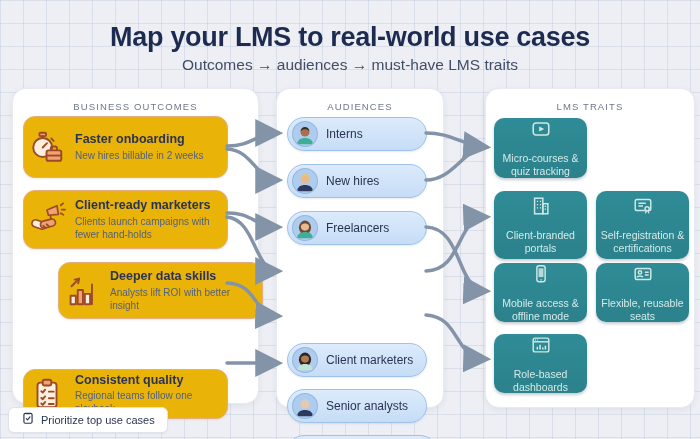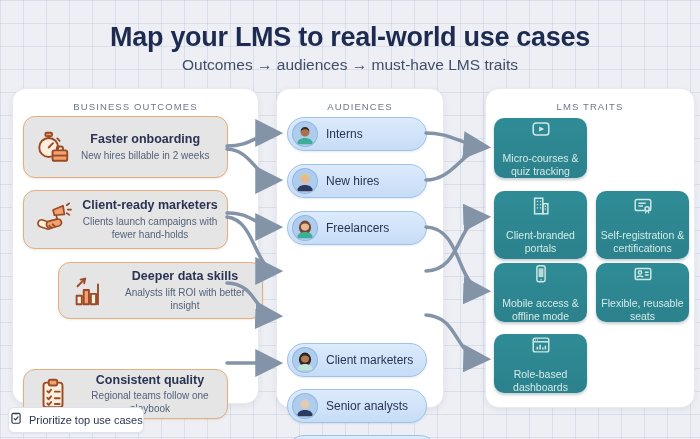--- a/index.html
+++ b/index.html
@@ -27,24 +27,23 @@
   .panel-outcomes{left:12px;width:245px;height:314px;}
   .panel-audiences{left:276px;width:166px;height:318px;}
   .panel-traits{left:485px;width:208px;height:318px;}
   .panel-header{
     position:absolute;top:12px;left:0;right:0;text-align:center;
     font-size:9.5px;letter-spacing:1.1px;color:#6d7889;font-weight:500;
   }
   
   .card{
     position:absolute;left:10px;width:205px;box-sizing:border-box;
-    background:#e5e5e5;border:1.5px solid #e5ae7e;border-radius:12px;
-    display:flex;align-items:center;gap:9px;padding:6px 8px 6px 10px;
+    background:#eab308;border:1.5px solid #e5ae7e;border-radius:12px;
+    display:flex;align-items:center;gap:9px;padding:6px 8px 6px 4px;
     box-shadow:0 1px 2px rgba(120,70,20,.10);
-    text-align:center;
   }
   .card-icon{flex:0 0 38px;height:38px;display:flex;align-items:center;justify-content:center;}
   .card-title{font-size:12.5px;font-weight:700;color:#2a3352;line-height:1.25;}
   .card-desc{font-size:10px;color:#53617a;line-height:1.3;margin-top:1px;}
   
   .pill{
     position:absolute;left:10px;height:34px;width:140px;box-sizing:border-box;
     background:linear-gradient(#dcebfc,#c6dcf6);
     border:1.5px solid #9fc2ea;border-radius:17px;
     display:flex;align-items:center;gap:8px;padding-left:4px;
@@ -67,21 +66,21 @@
   .tile-label{font-size:10.5px;color:#d5ebe8;text-align:center;line-height:1.22;}
   .tile-icon{height:22px;display:flex;align-items:center;justify-content:center;}
   .col-l{left:8px;} .col-r{left:110px;}
   .row-1{top:29px;height:60px;} .row-2{top:102px;height:68px;}
   .row-3{top:174px;height:59px;} .row-4{top:245px;height:59px;}
   
   .edges{position:absolute;left:0;top:0;pointer-events:none;z-index:5;}
   
   .footer-badge{
     position:absolute;left:8px;top:407px;height:24px;display:flex;align-items:center;gap:6px;
-    background:#fff;border:1px solid #dde3ec;border-radius:6px;padding:0 0;
+    background:#fff;border:1px solid #dde3ec;border-radius:6px;padding:0 12px;
     box-shadow:0 1px 2px rgba(25,39,80,.06);
   }
   .footer-label{font-size:11px;color:#2a3550;}
 </style>
 </head>
 <body>
 
 <div class="canvas">
 
   <h1 class="title">Map your LMS to real-world use cases</h1>

